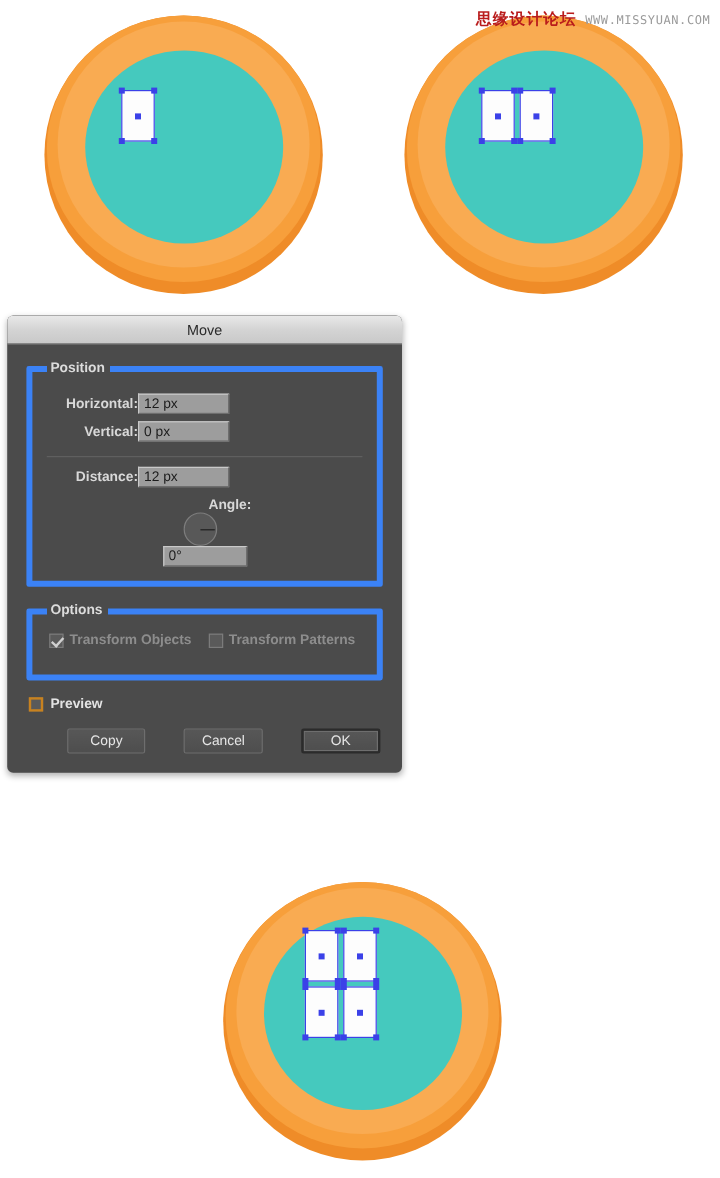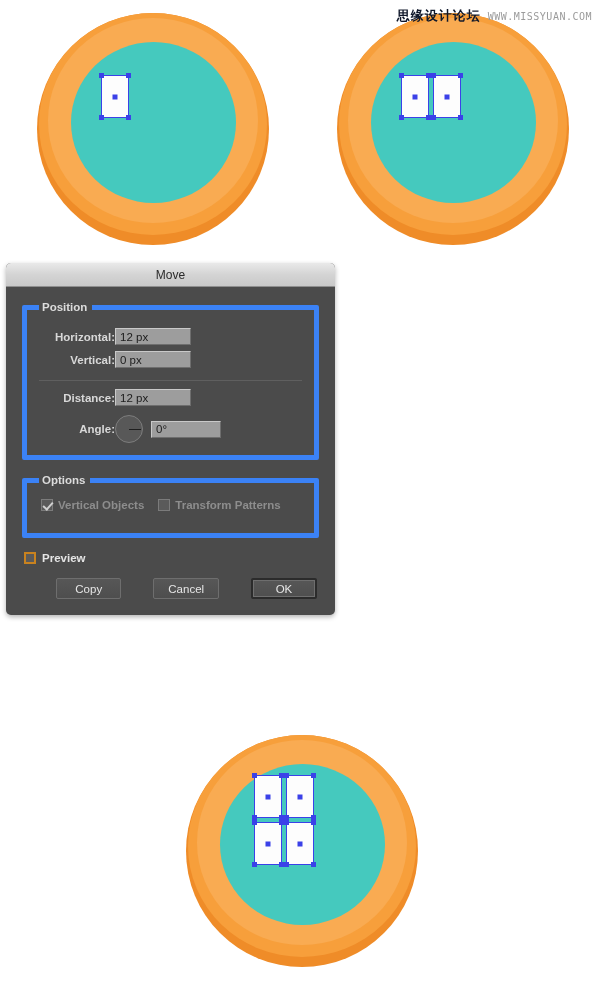--- a/index.html
+++ b/index.html
@@ -73,21 +73,21 @@
     display: flex;
     align-items: baseline;
     gap: 7px;
     z-index: 50;
     pointer-events: none;
   }
   .wm-cn {
     font-family: "DejaVu Sans", sans-serif;
     font-size: 13px;
     font-weight: bold;
-    color: #0f172a;
+    color: #b91c1c;
     letter-spacing: 1px;
   }
   .wm-url {
     font-family: "DejaVu Sans Mono", monospace;
     font-size: 10px;
     color: #9b9b9b;
     letter-spacing: 0.5px;
   }
 
   
@@ -370,35 +370,35 @@
         <input class="field-input" type="text" value="0 px" style="">
       </div>
 
       <div class="divider"></div>
 
       <div class="field-row">
         <span class="field-label">Distance:</span>
         <input class="field-input" type="text" value="12 px" style="">
       </div>
 
-      <div class="field-row" style="margin-top:9px;">
+      <div class="field-row" style="margin-top:9px;flex-direction:column;">
         <span class="field-label">Angle:</span>
         <span class="dial">
           <span class="dial-needle"></span>
         </span>
         <input class="field-input narrow" type="text" value="0°" style="">
       </div>
     </fieldset>
 
     <fieldset class="group" style="padding-bottom:22px;">
       <legend>Options</legend>
       <div class="opt-row">
         <span class="cbx-wrap">
           <span class="cbx checked"></span>
-          <span class="cbx-label">Vertical Objects</span>
+          <span class="cbx-label">Transform Objects</span>
         </span>
         <span class="cbx-wrap">
           <span class="cbx"></span>
           <span class="cbx-label">Transform Patterns</span>
         </span>
       </div>
     </fieldset>
 
     <div class="preview-row">
       <span class="cbx focus"></span>

